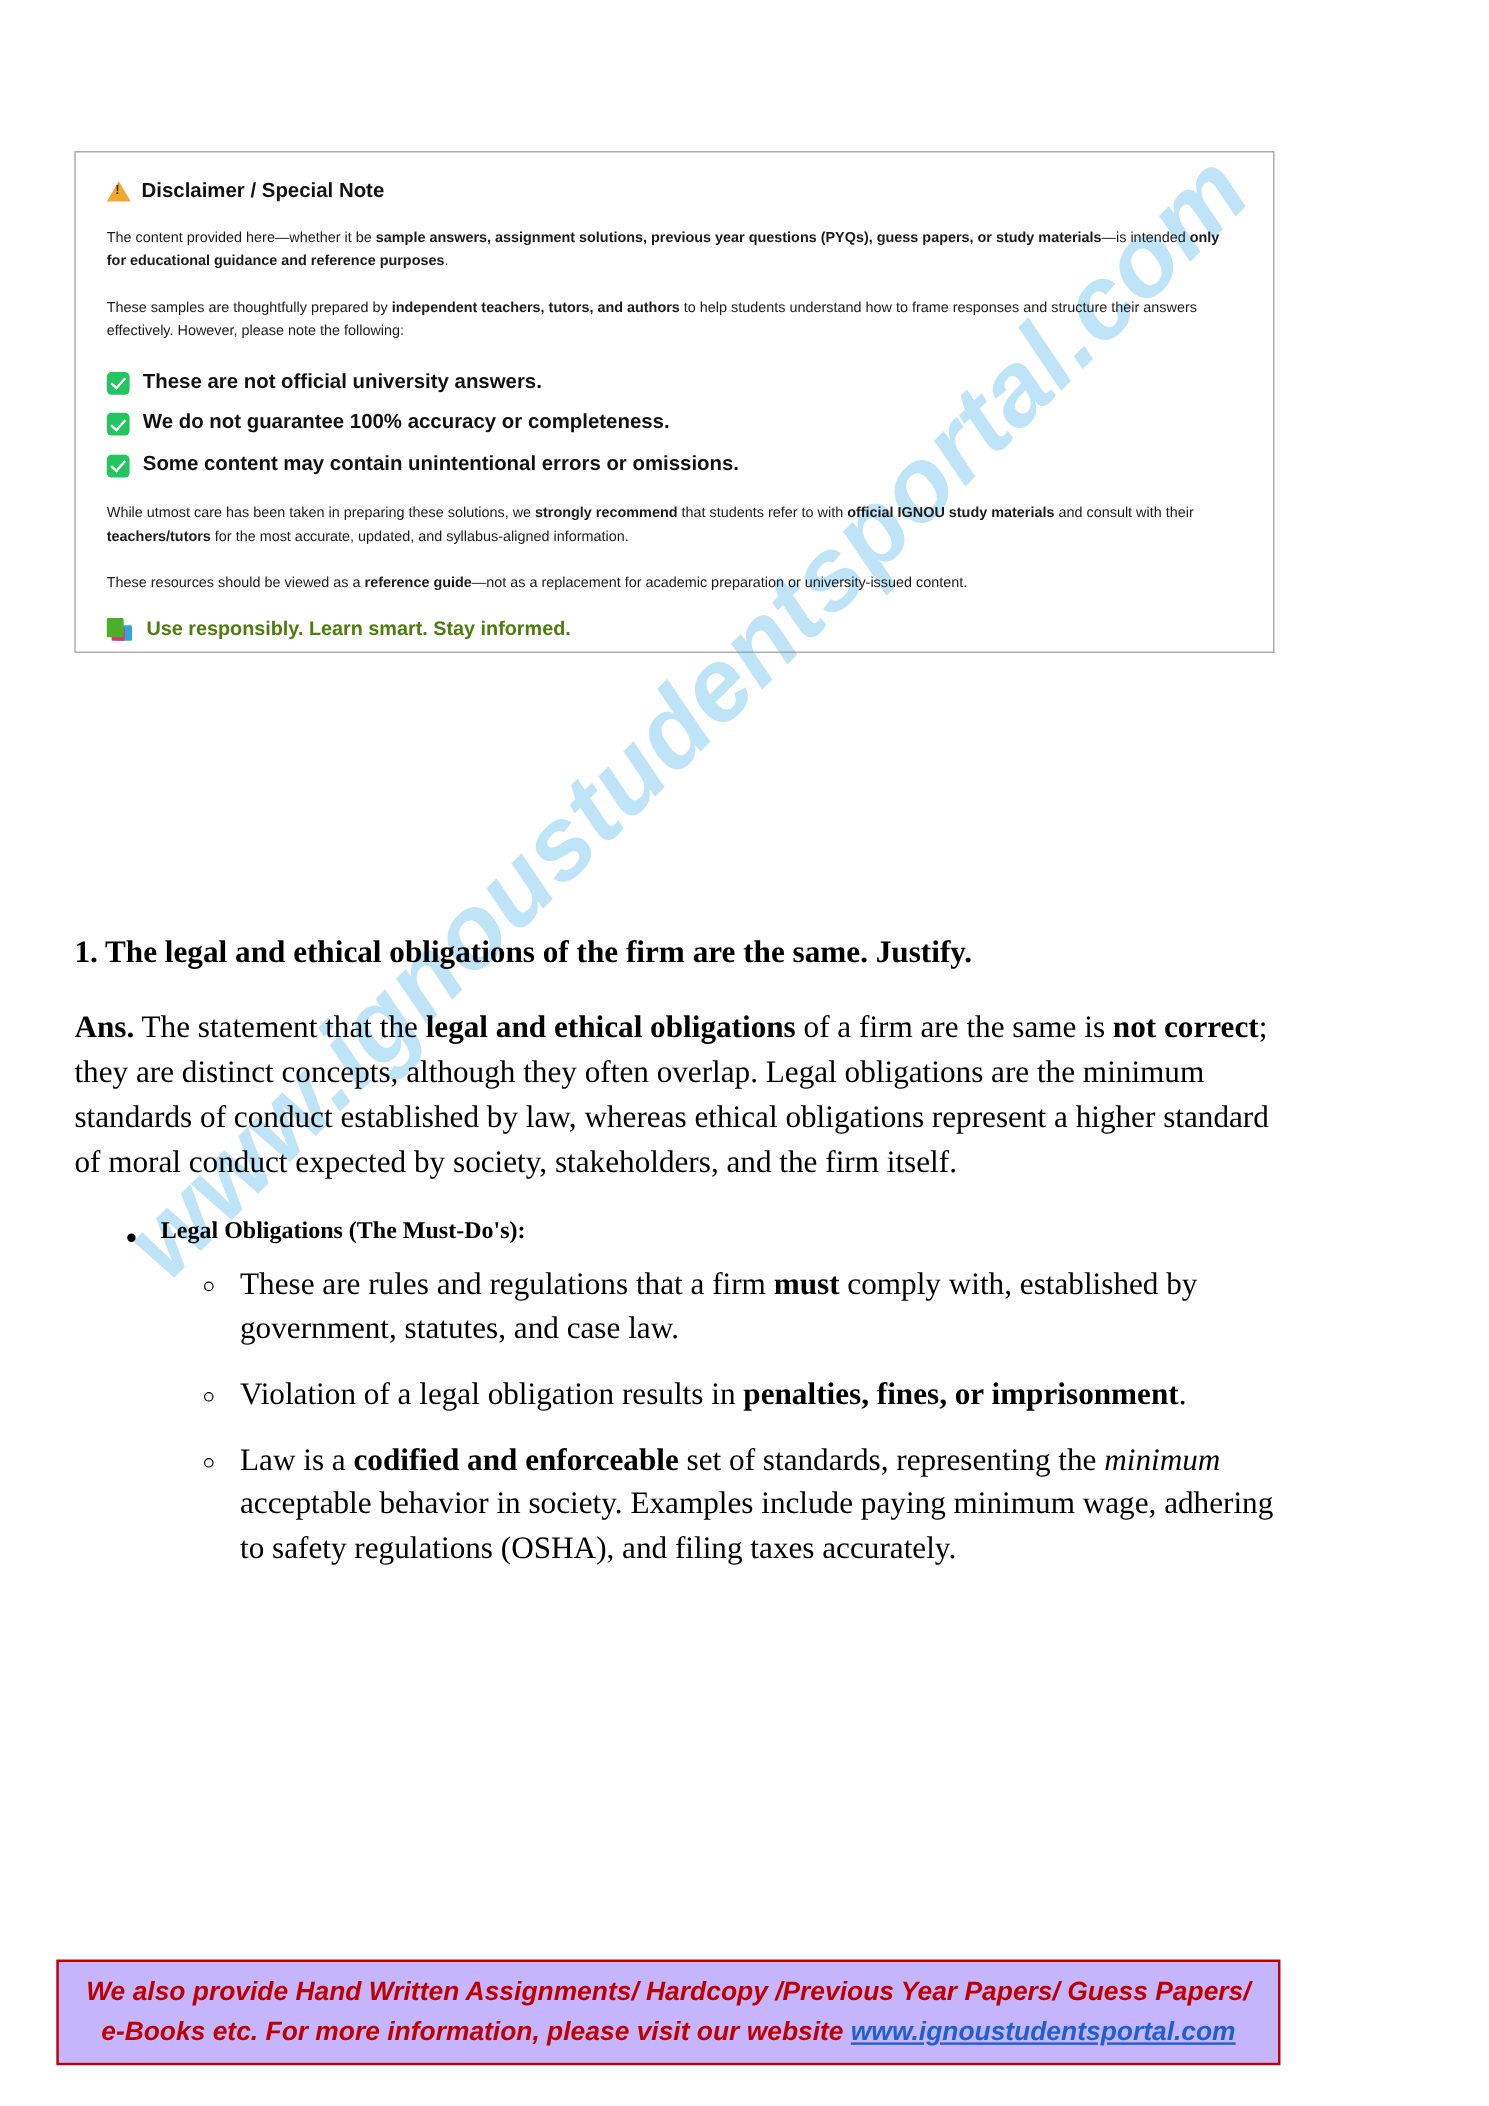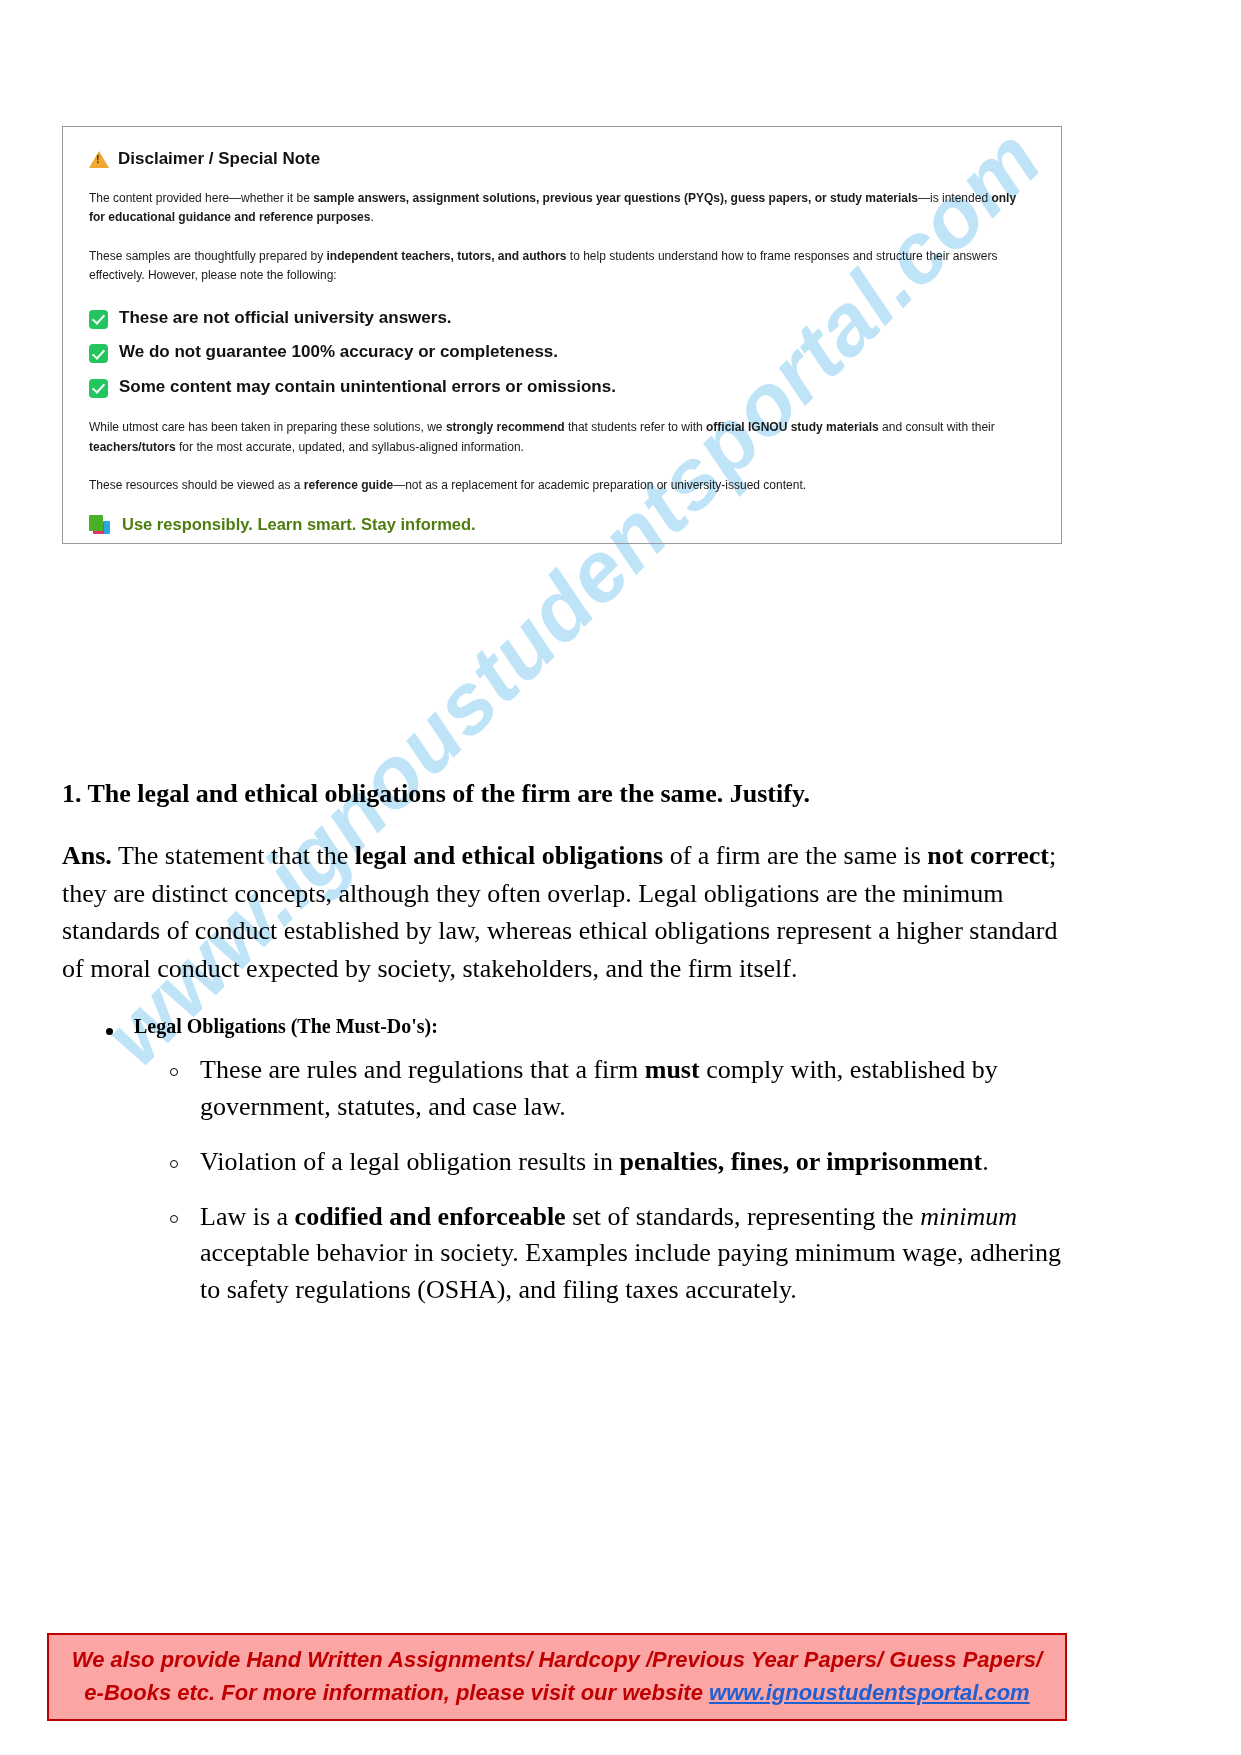--- a/index.html
+++ b/index.html
@@ -187,21 +187,21 @@
   }
   .lvl2-text b { font-weight: 700; }
   .lvl2-text i { font-style: italic; }
 
   
   #footer-banner {
     position: absolute;
     left: 47px;
     top: 1633px;
     width: 1020px;
-    background: #fca5a5;
+    background: #c4b5fd;
     border: 2px solid #c00000;
     padding: 8px 14px 10px 14px;
     text-align: center;
     z-index: 20;
   }
   #footer-banner .fb-text {
     font-family: "Liberation Sans", sans-serif;
     font-style: italic;
     font-weight: 700;
     font-size: 22px;

